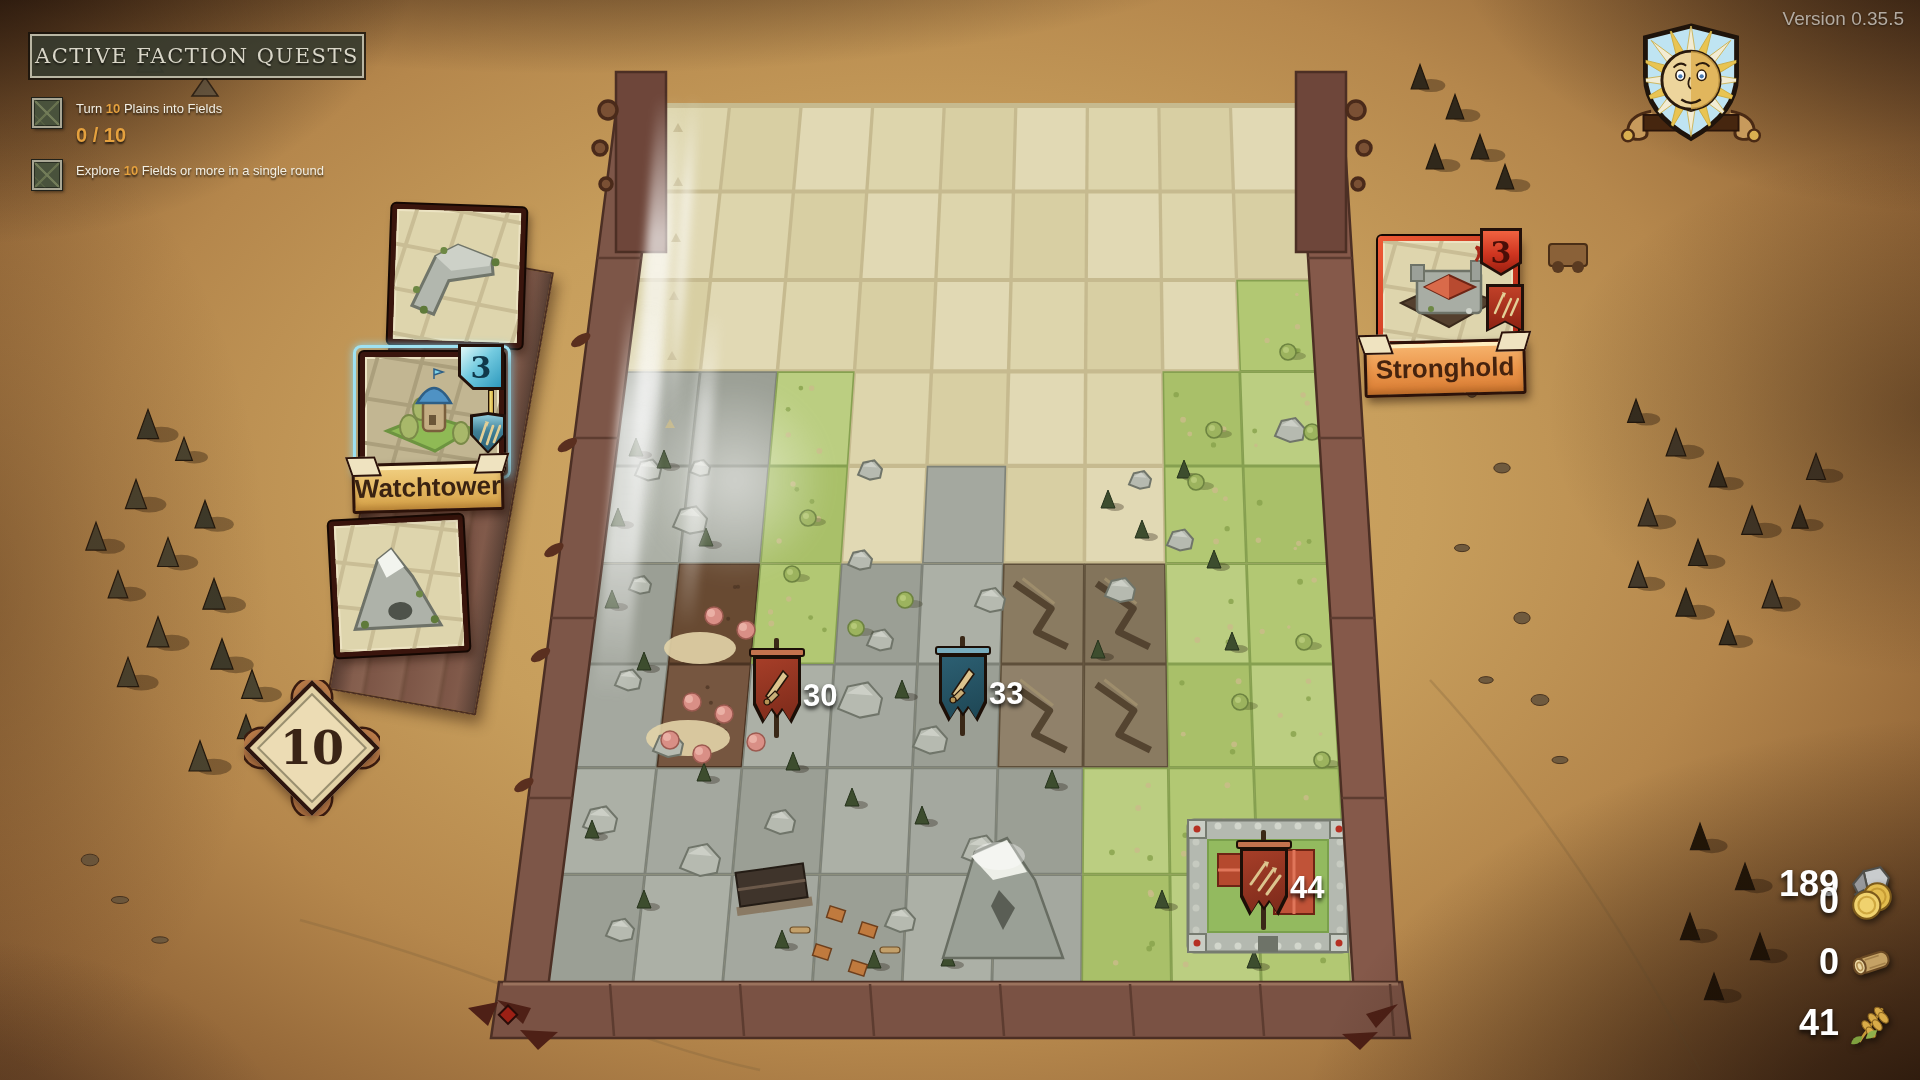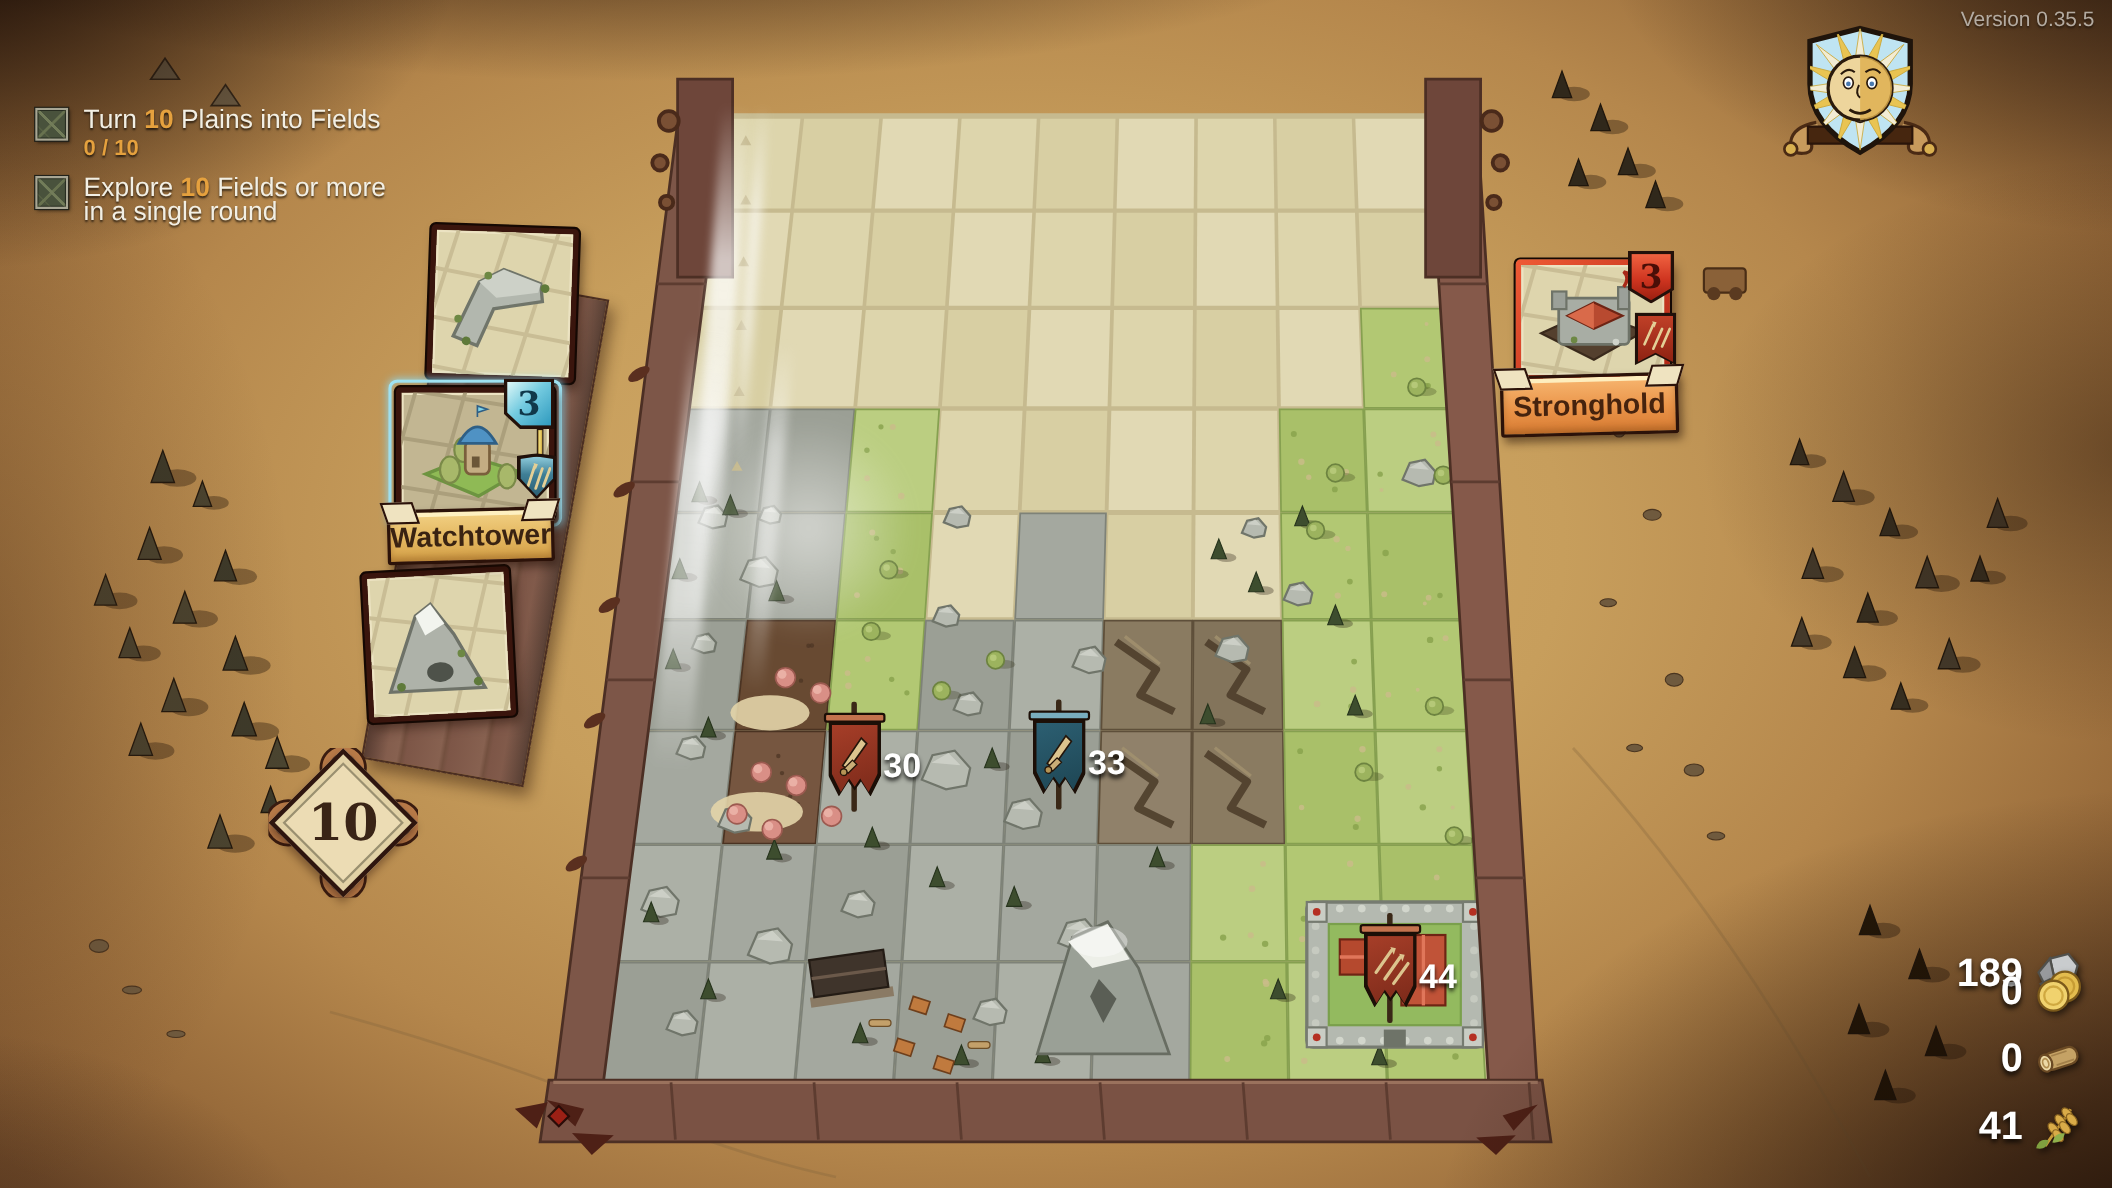--- a/index.html
+++ b/index.html
@@ -29,21 +29,21 @@
     background:rgba(56,60,47,.92);border:2px solid #b9b6a3;outline:2px solid rgba(20,16,10,.8);
     display:flex;align-items:center;justify-content:center;
     font-family:"DejaVu Serif","Liberation Serif",serif;font-size:21px;letter-spacing:1.5px;
     color:#d9d6c8;text-shadow:0 2px 2px rgba(0,0,0,.6);}
   .quest-row{position:absolute;z-index:10;display:flex;align-items:flex-start;gap:14px;left:32px;}
   .quest-check{width:30px;height:30px;flex:0 0 30px;border:2px solid #a8a694;outline:1px solid #21211a;
     background:#49523c;box-shadow:inset 0 0 0 1px rgba(0,0,0,.45), 2px 2px 3px rgba(0,0,0,.5);
     background-image:linear-gradient(45deg, transparent 46%, #727c59 47%, #727c59 53%, transparent 54%),
       linear-gradient(-45deg, transparent 46%, #68724f 47%, #68724f 53%, transparent 54%),
       linear-gradient(45deg, transparent 20%, #5d674699 21%, #5d674699 24%, transparent 25%);}
-  .quest-text{max-width:296px;font-size:24px;line-height:22px;color:#f2efe4;text-shadow:0 2px 2px rgba(0,0,0,.7);}
+  .quest-text{max-width:296px;font-size:13px;line-height:22px;color:#f2efe4;text-shadow:0 2px 2px rgba(0,0,0,.7);}
   .quest-text .num{color:#e5a13e;font-weight:bold;}
   .quest-progress{margin-top:4px;font-size:20px;font-weight:bold;color:#e5a13e;text-shadow:0 2px 2px rgba(0,0,0,.7);}
 
   .version{position:absolute;right:16px;top:8px;z-index:10;font-size:19px;color:#b4aba1;text-shadow:0 1px 2px rgba(0,0,0,.5);}
 
   
   .morale{position:absolute;left:1483px;top:128px;width:430px;height:58px;z-index:10;}
   .morale .l1,.morale .l2,.morale .l3{position:absolute;inset:0;
     clip-path:polygon(0% 50%,5% 4%,95% 4%,100% 50%,95% 96%,5% 96%);}
   .morale .l1{background:#24130a;}
@@ -731,20 +731,21 @@
               <path d="M14 36 L28 16"></path>
               <path d="M22 40 L35 22"></path>
             </g>
             <path d="M19 7 l5 1 -2 6 z" fill="#dcc48e"></path>
             <path d="M27 13 l5 1 -2 6 z" fill="#dcc48e"></path>
           </svg></div>
         <div class="count">44</div>
       </div>
     </div>
 
+  <div class="quest-header">ACTIVE FACTION QUESTS</div>
   <div id="quests">
       <div class="quest-row" style="top: 98px;">
         <div class="quest-check"></div>
         <div>
           <div class="quest-text"><span>Turn </span><span class="num">10</span><span> Plains into Fields</span></div>
           <div class="quest-progress">0 / 10</div>
         </div>
       </div>
       <div class="quest-row" style="top: 160px;">
         <div class="quest-check"></div>

